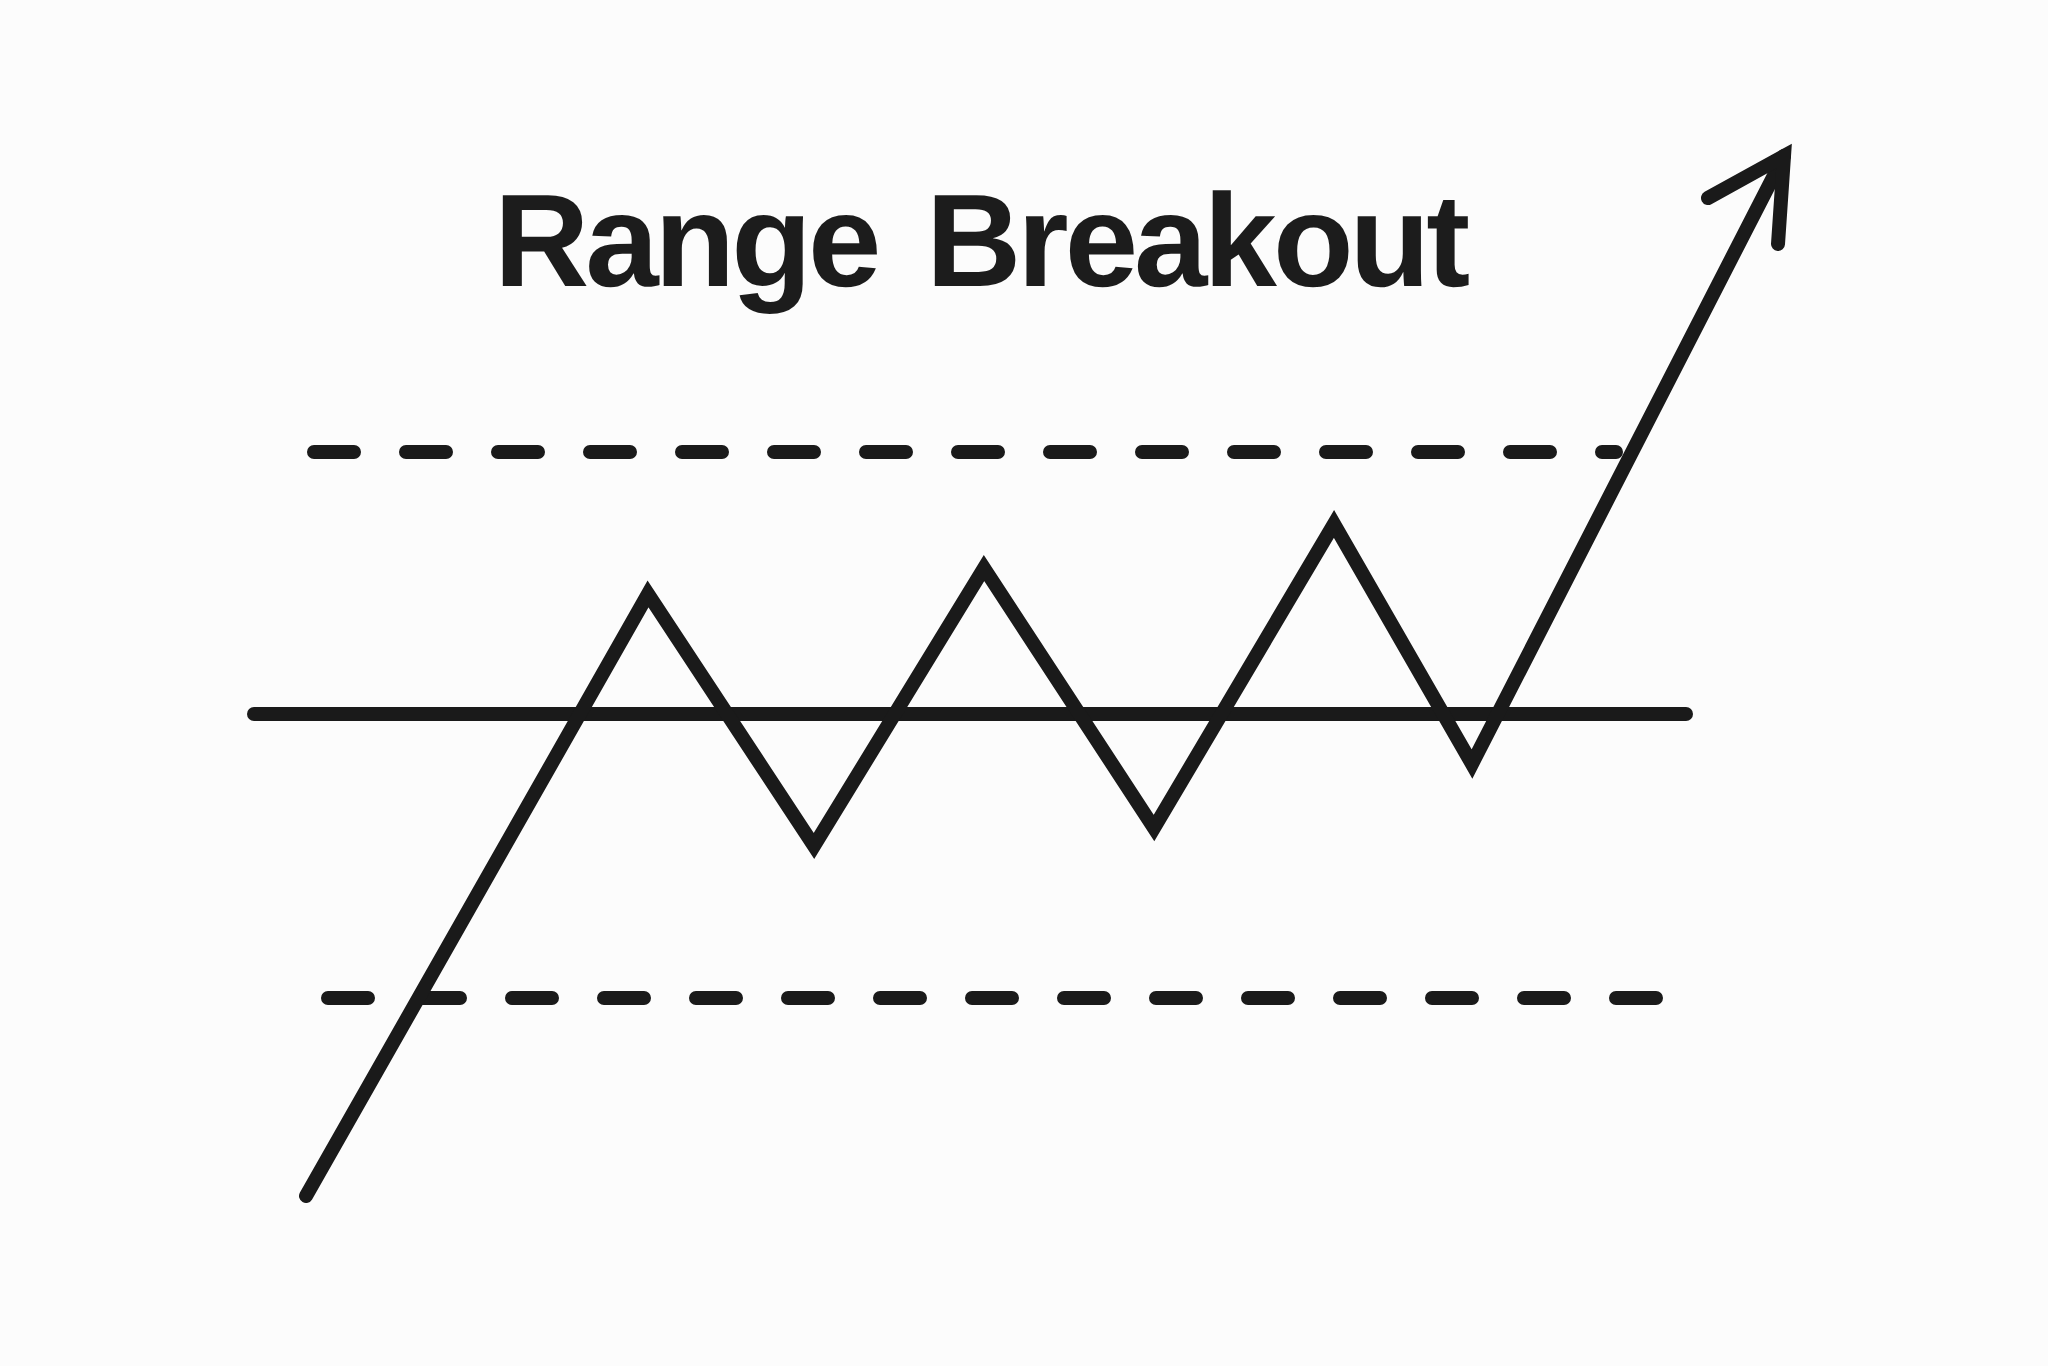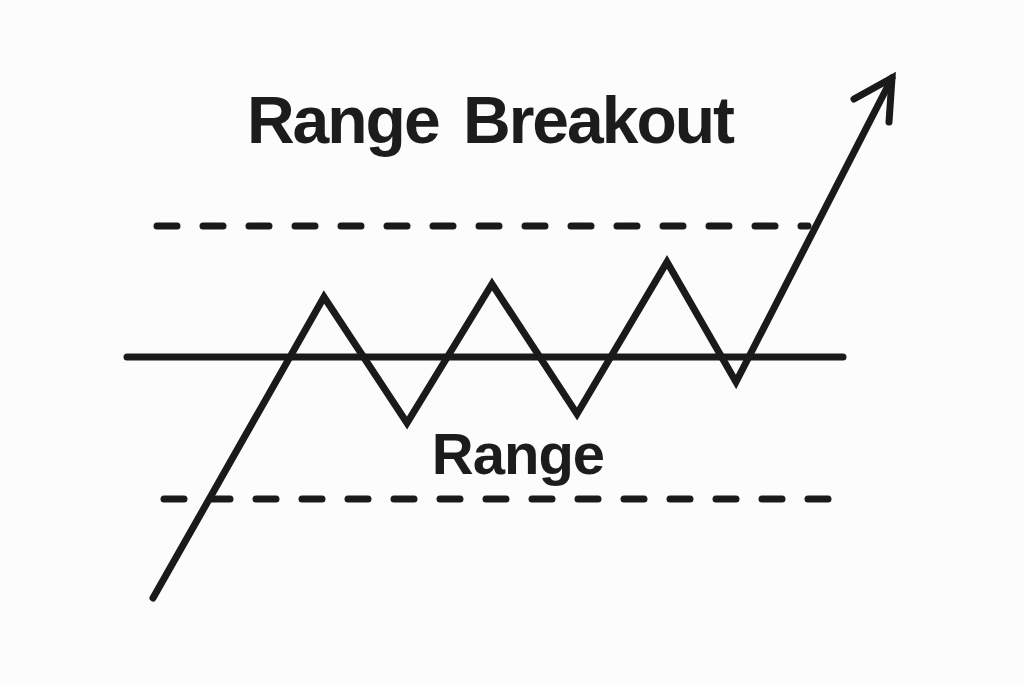--- a/index.html
+++ b/index.html
@@ -63,15 +63,14 @@
   <svg class="diagram" viewBox="0 0 1024 683" xmlns="http://www.w3.org/2000/svg">
     <line id="upperLine" class="stroke dashed" x1="157" y1="226" x2="808" y2="226" stroke-width="7"></line>
     <line id="midLine" class="stroke" x1="127" y1="357" x2="843" y2="357" stroke-width="7"></line>
     <line id="lowerLine" class="stroke dashed" x1="164" y1="499" x2="830" y2="499" stroke-width="7"></line>
     <polyline id="pricePath" class="stroke" points="153,598 324,297 407,423 492,284 577,414 667,262 736,382 892,78" stroke-width="7"></polyline>
     <path id="arrowHead" class="stroke" d="M854 99 L892 78 L889 122" stroke-width="7"></path>
   </svg>
 
   <div class="label title">Range Breakout</div>
 
-  <div class="label range-label">Range</div>
 
 </div>
 
 </body></html>

